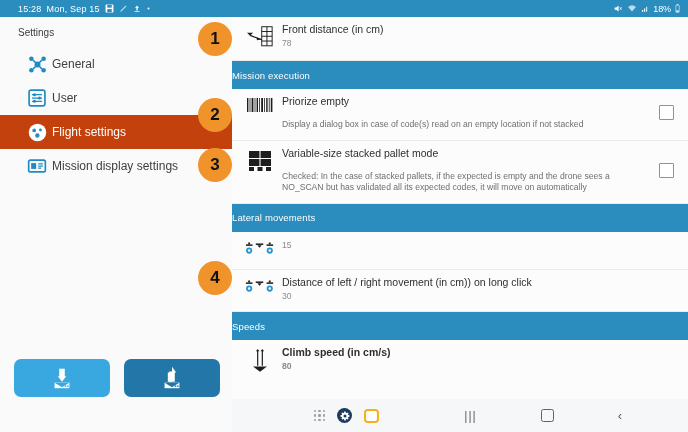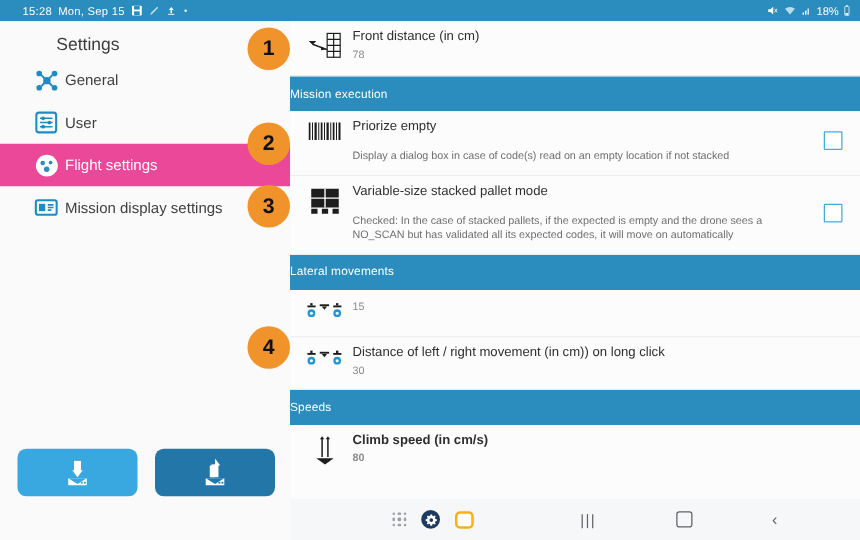--- a/index.html
+++ b/index.html
@@ -13,26 +13,26 @@
              color:#ffffff;font-size:9px;}
   .sb-left{display:flex;align-items:center;gap:5px;padding-left:18px;}
   .sb-right{margin-left:auto;display:flex;align-items:center;gap:4px;padding-right:8px;}
   .sb-time{letter-spacing:.2px;}
   .sb-date{letter-spacing:.2px;}
   .sb-ico{display:inline-flex;align-items:center;justify-content:center;}
   .sb-batt{font-size:9px;letter-spacing:-.1px;}
 
   
   .sidebar{position:absolute;left:0;top:17px;width:232px;height:415px;background:#fafafa;}
-  .side-title{position:absolute;left:18px;top:10px;font-size:14px;color:#3c3c3c;margin-left:27px;}
+  .side-title{position:absolute;left:18px;top:10px;font-size:10px;color:#3c3c3c;}
   .side-list{position:absolute;left:0;top:30px;width:232px;}
   .side-item{position:relative;height:34px;display:flex;align-items:center;}
   .side-item .sico{width:30px;height:30px;margin-left:22px;display:flex;align-items:center;justify-content:center;}
   .side-item .slabel{font-size:12px;color:#3f3f3f;}
-  .side-item.active{background:#ec4899;}
+  .side-item.active{background:#c2410c;}
   .side-item.active .slabel{color:#ffffff;}
 
   .side-btns{position:absolute;left:0;top:338px;width:232px;height:46px;
              display:flex;align-items:center;gap:14px;padding-left:14px;box-sizing:border-box;}
   .bigbtn{width:96px;height:38px;border-radius:7px;display:flex;align-items:center;justify-content:center;}
   .btn-dl{background:#39a8e0;}
   .btn-ul{background:#2277a8;}
 
   
   .main{position:absolute;left:232px;top:17px;width:456px;height:382px;background:#fcfcfc;overflow:hidden;}

